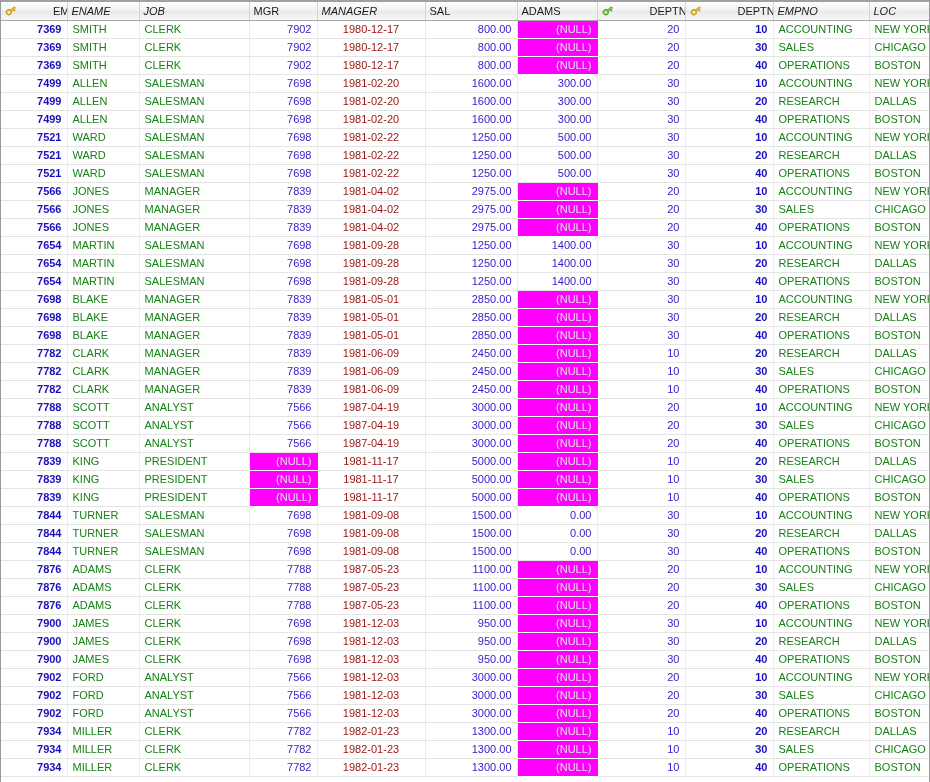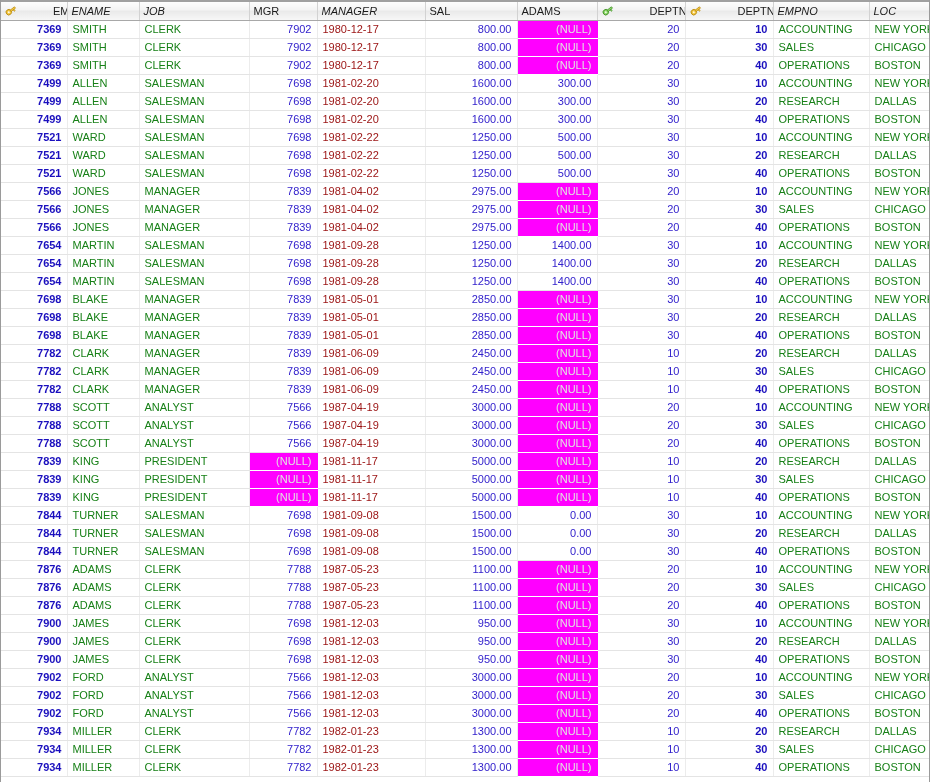--- a/index.html
+++ b/index.html
@@ -79,21 +79,21 @@
     border-right: 1px solid #ececec;
     white-space: nowrap;
     overflow: hidden;
     vertical-align: middle;
     background: #ffffff;
   }
 
   td.num     { text-align: right; color: #3322cc; }
   td.numkey  { text-align: right; color: #1a0fbe; font-weight: bold; }
   td.txt     { text-align: left;  color: #178017; }
-  td.date    { text-align: left;  color: #9a1111; margin-top: 28px; }
+  td.date    { text-align: center;  color: #9a1111; margin-top: 28px; }
 
   td.null-cell {
     background: #ff00ff;
     color: #e2e2e2;
     text-align: right;
     border-right: 1px solid #ff00ff;
     border-bottom: 1px solid #ffffff;
     margin-left: 12px;
   }
 

